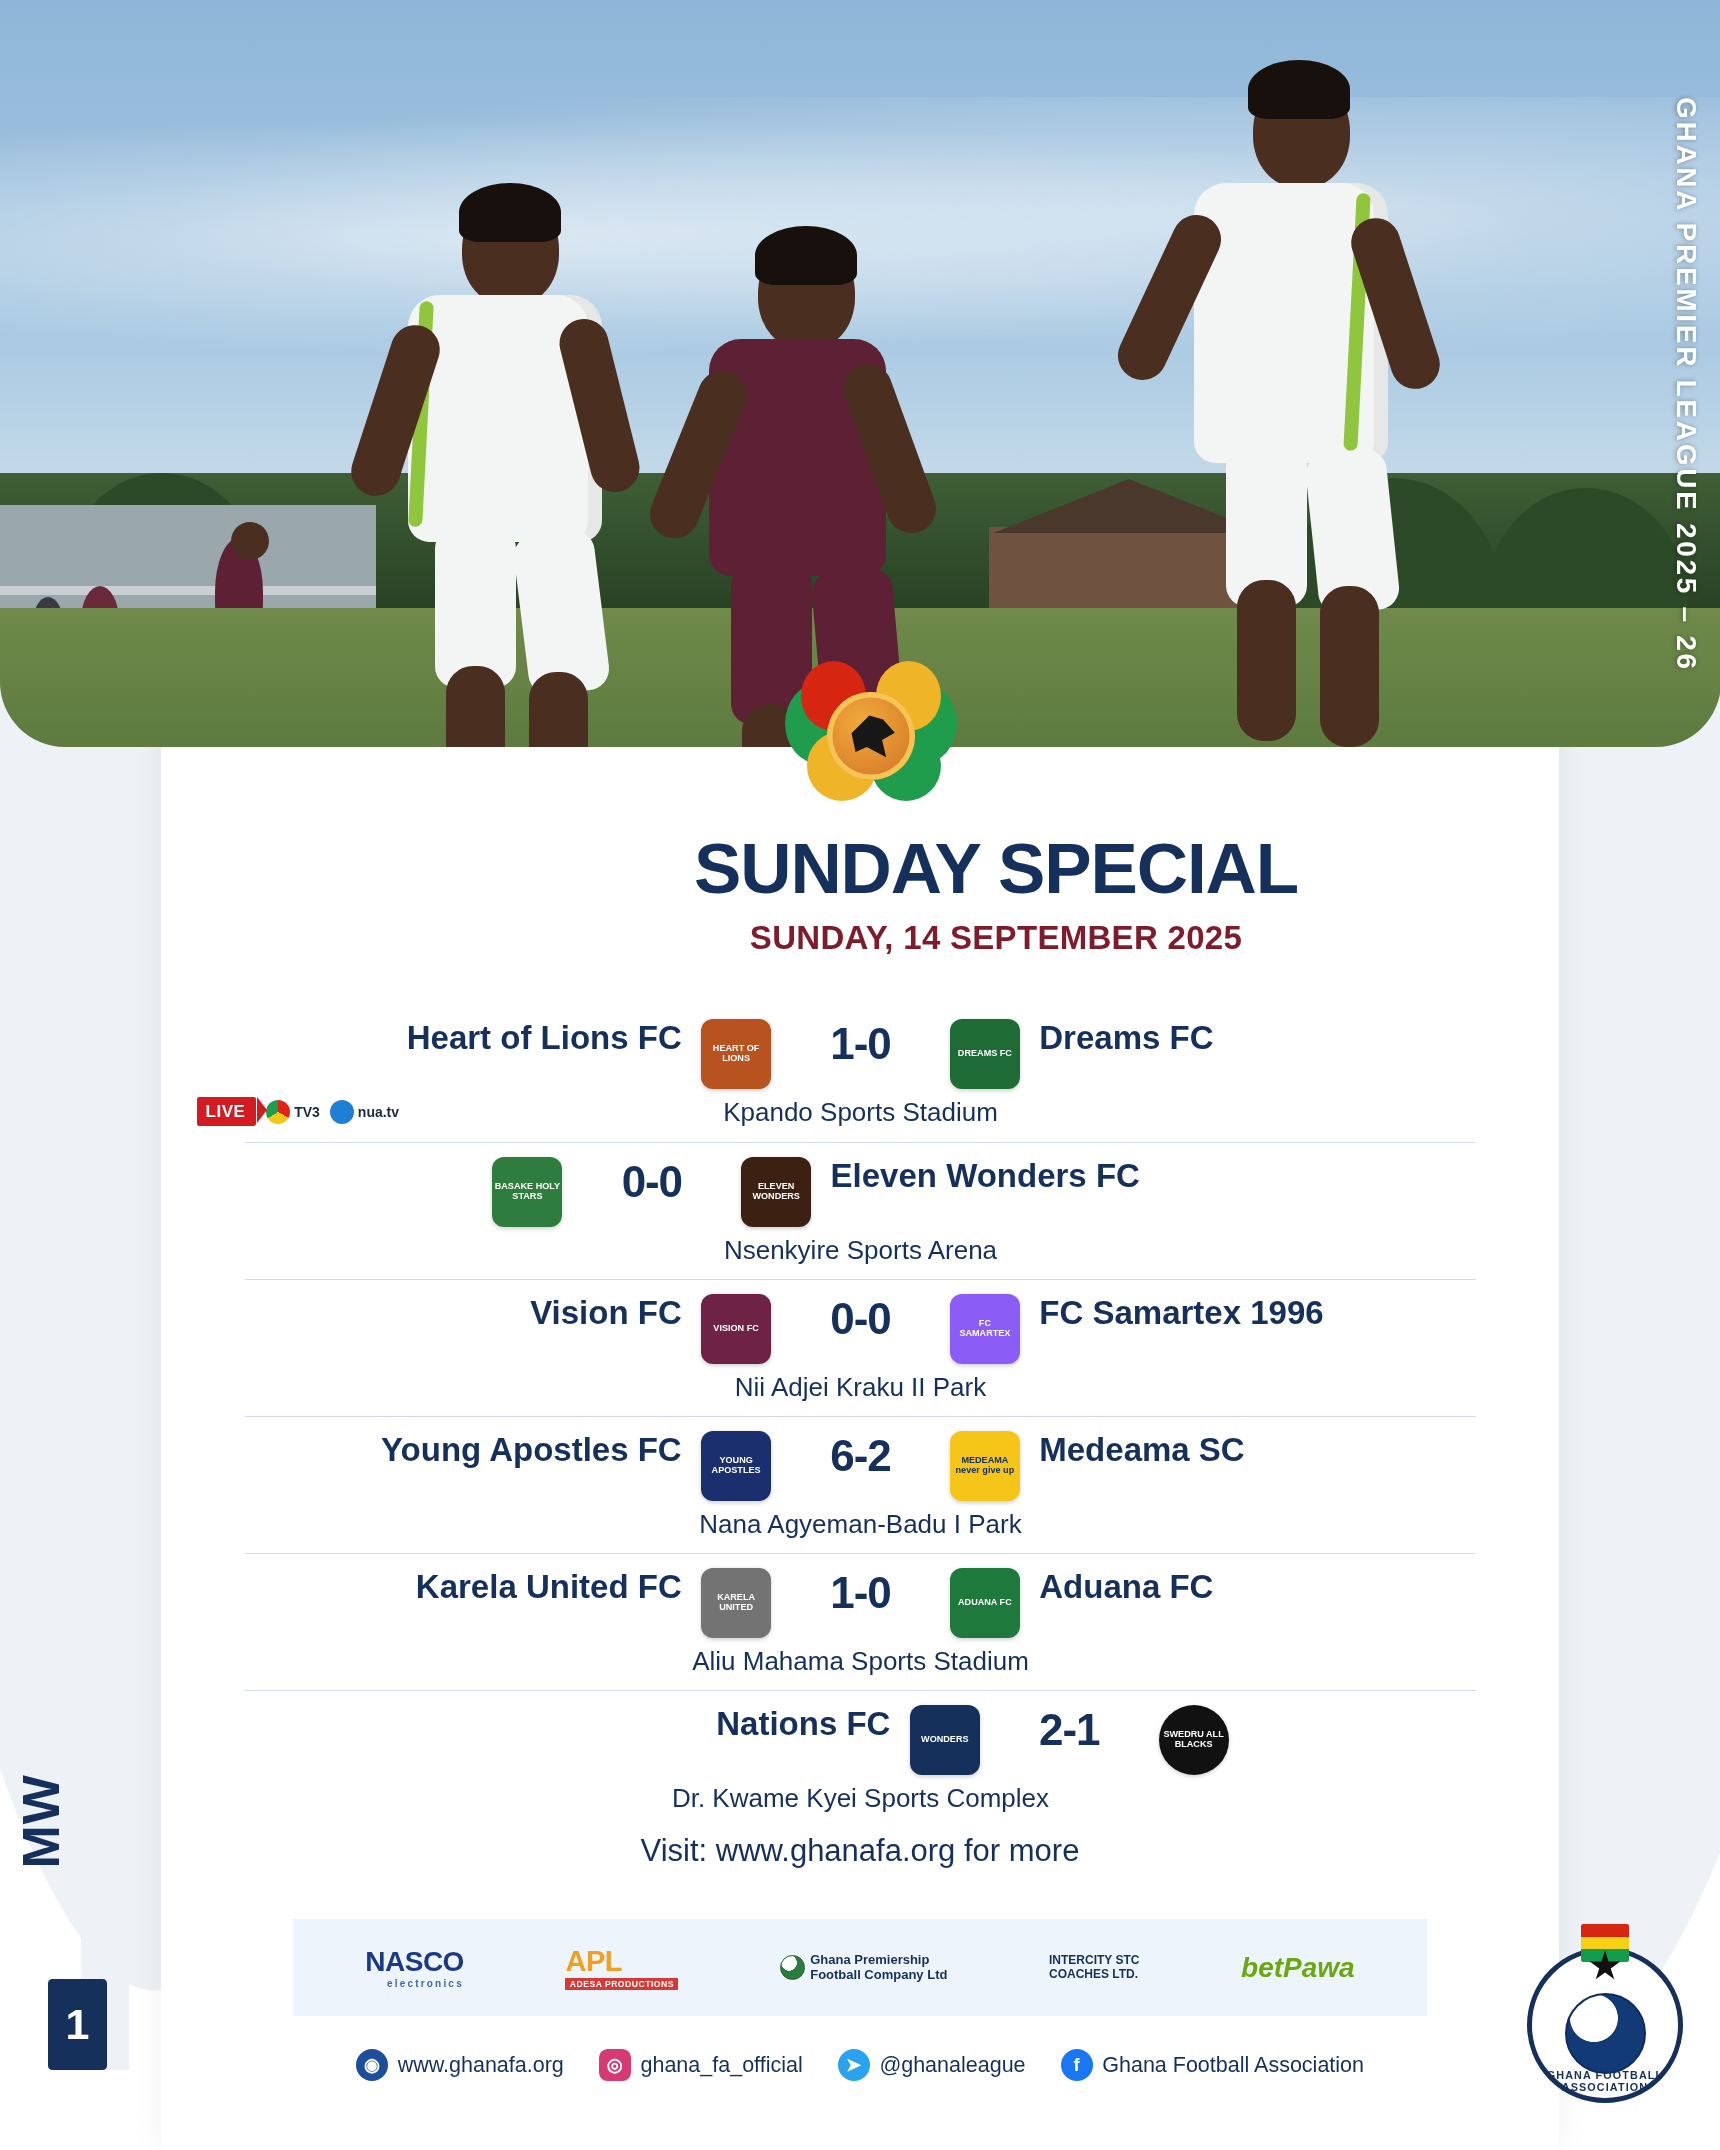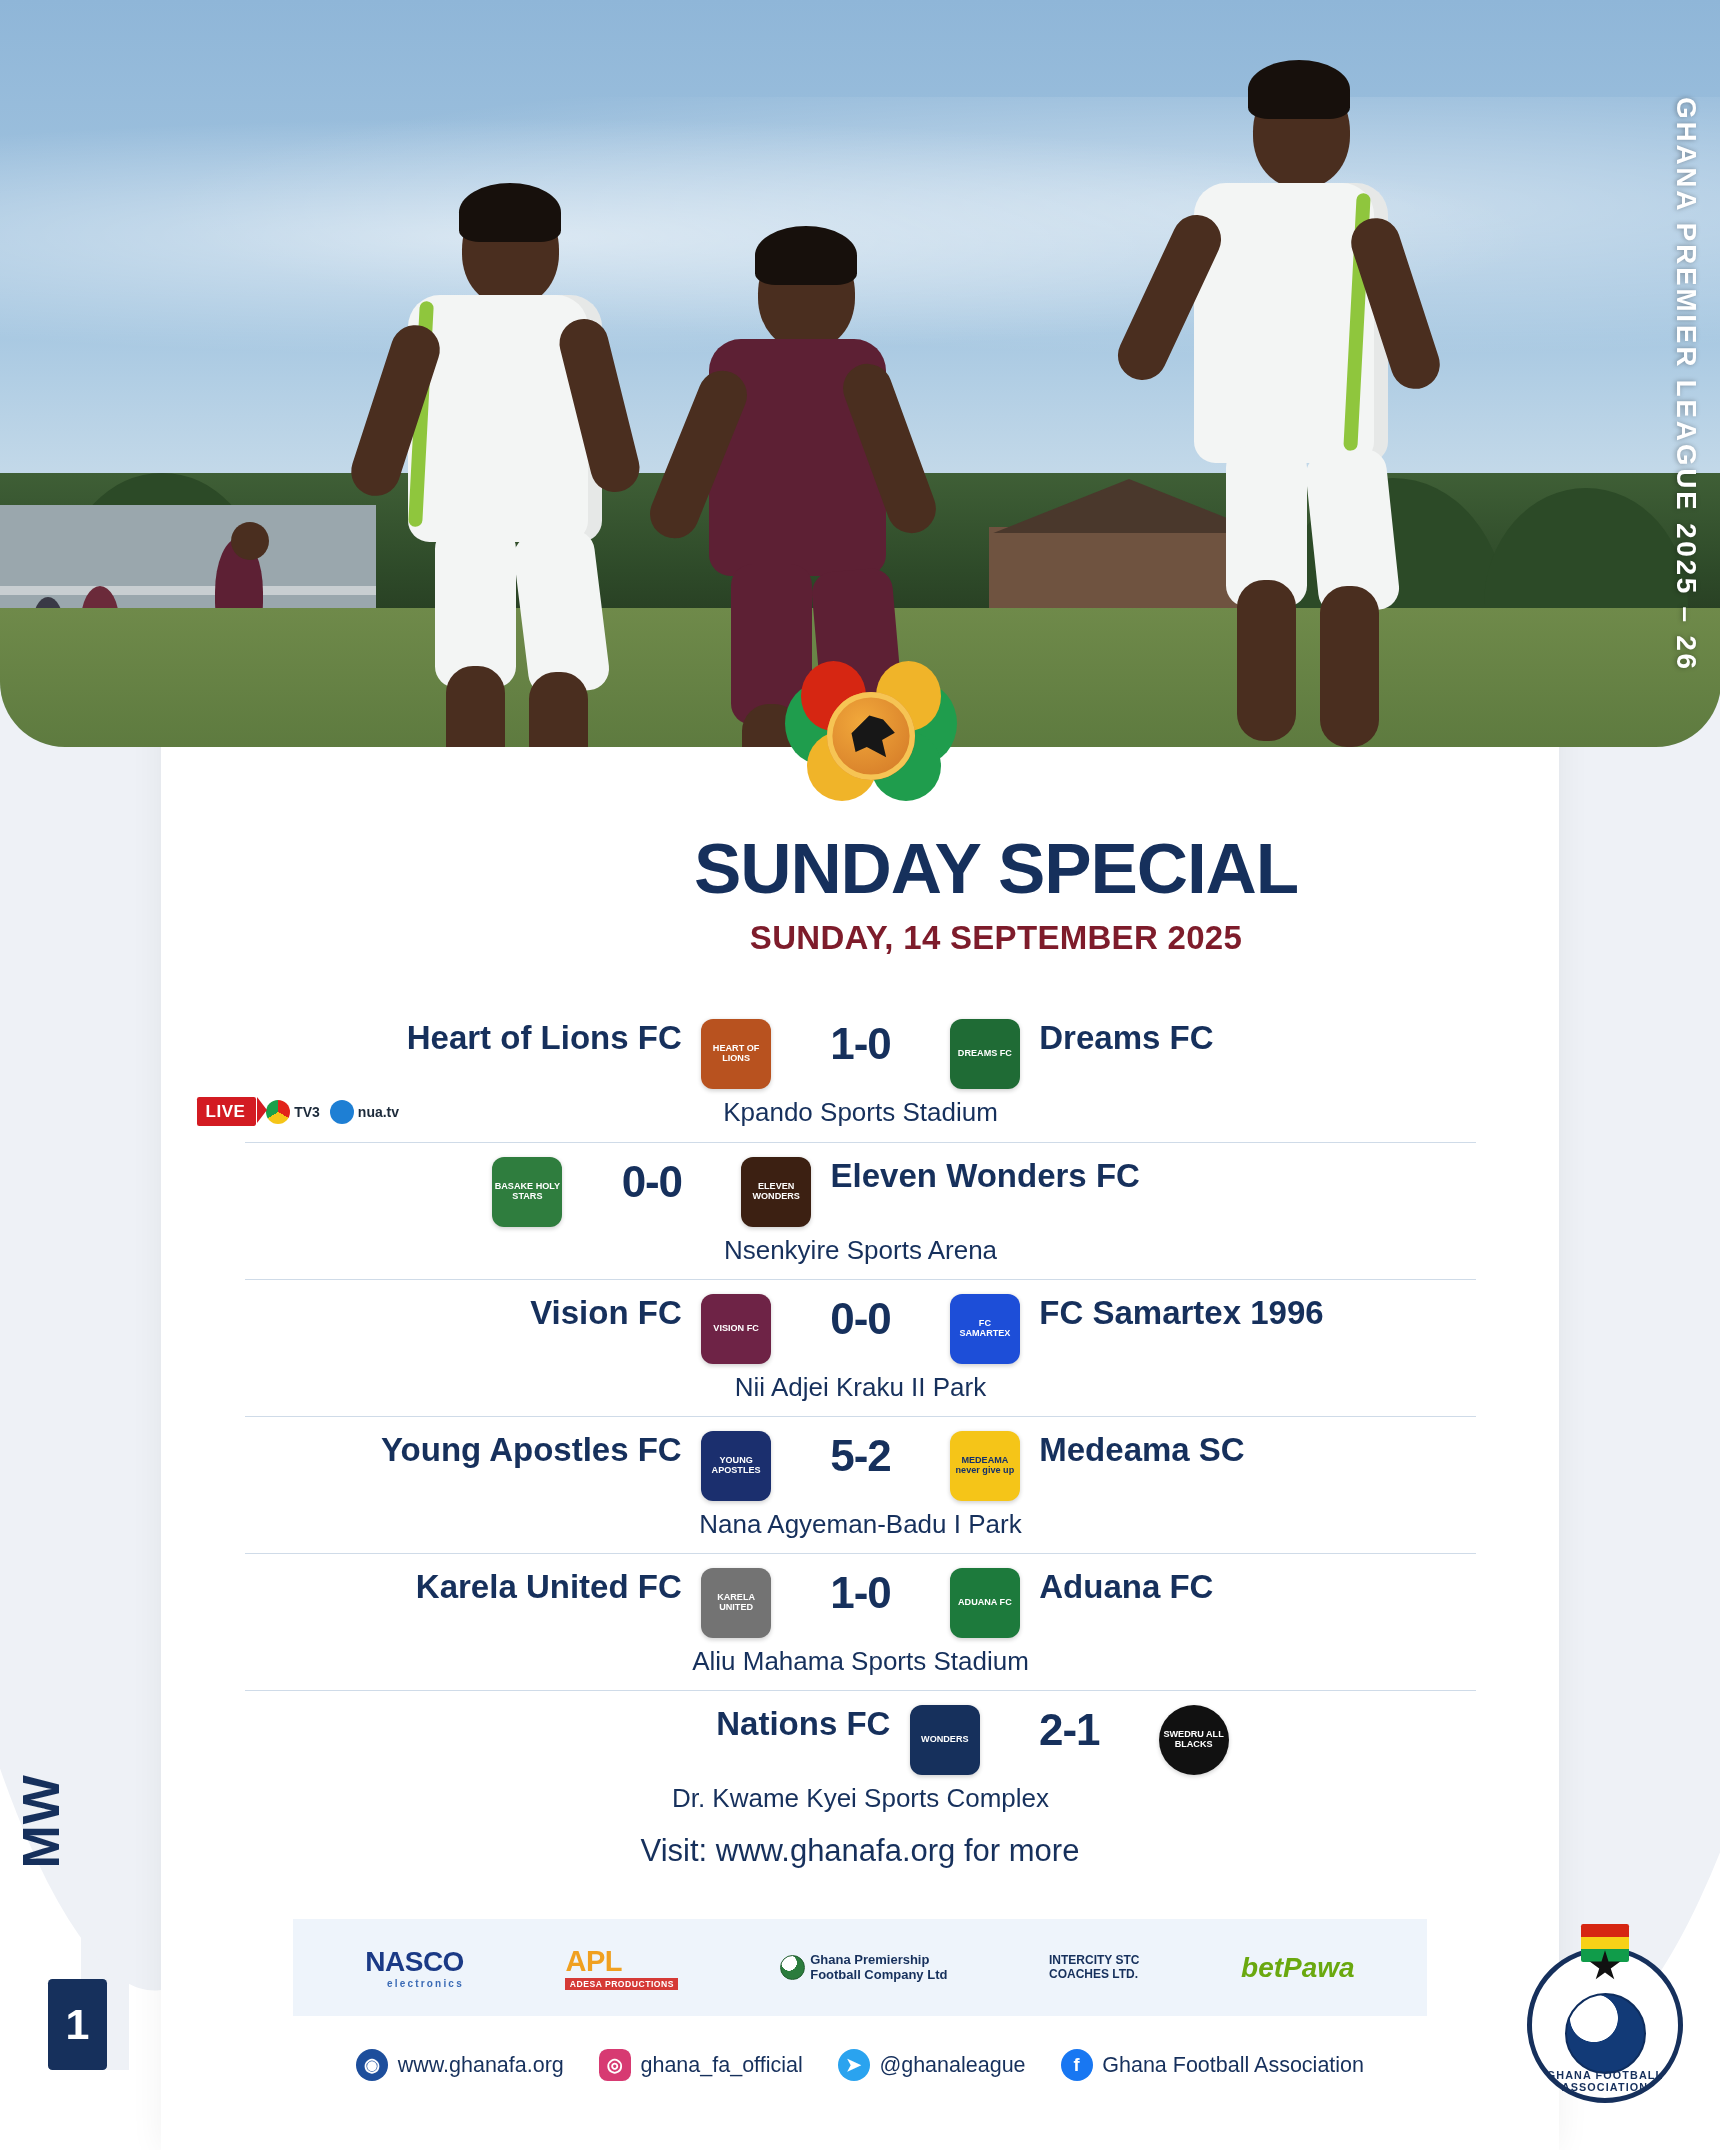--- a/index.html
+++ b/index.html
@@ -508,35 +508,35 @@
       <div class="venue">Nsenkyire Sports Arena</div>
     </div>
 
     <div class="fixture">
       <div class="frow">
         <div class="team-name home">Vision FC</div>
         <div class="badge" style="background:#6e2346;">
             <span>VISION FC</span>
           </div>
         <div class="score">0-0</div>
-        <div class="badge" style="background:#1d4ed8;">
+        <div class="badge" style="background:#8b5cf6;">
             <span>FC SAMARTEX</span>
           </div>
         <div class="team-name away">FC Samartex 1996</div>
       </div>
       <div class="venue">Nii Adjei Kraku II Park</div>
     </div>
 
     <div class="fixture">
       <div class="frow">
         <div class="team-name home">Young Apostles FC</div>
         <div class="badge" style="background:#1b2f6e;">
             <span>YOUNG APOSTLES</span>
           </div>
-        <div class="score">5-2</div>
+        <div class="score">6-2</div>
         <div class="badge" style="background:#f5c518; color:#14306b;">
             <span>MEDEAMA never give up</span>
           </div>
         <div class="team-name away">Medeama SC</div>
       </div>
       <div class="venue">Nana Agyeman-Badu I Park</div>
     </div>
 
     <div class="fixture">
       <div class="frow">

